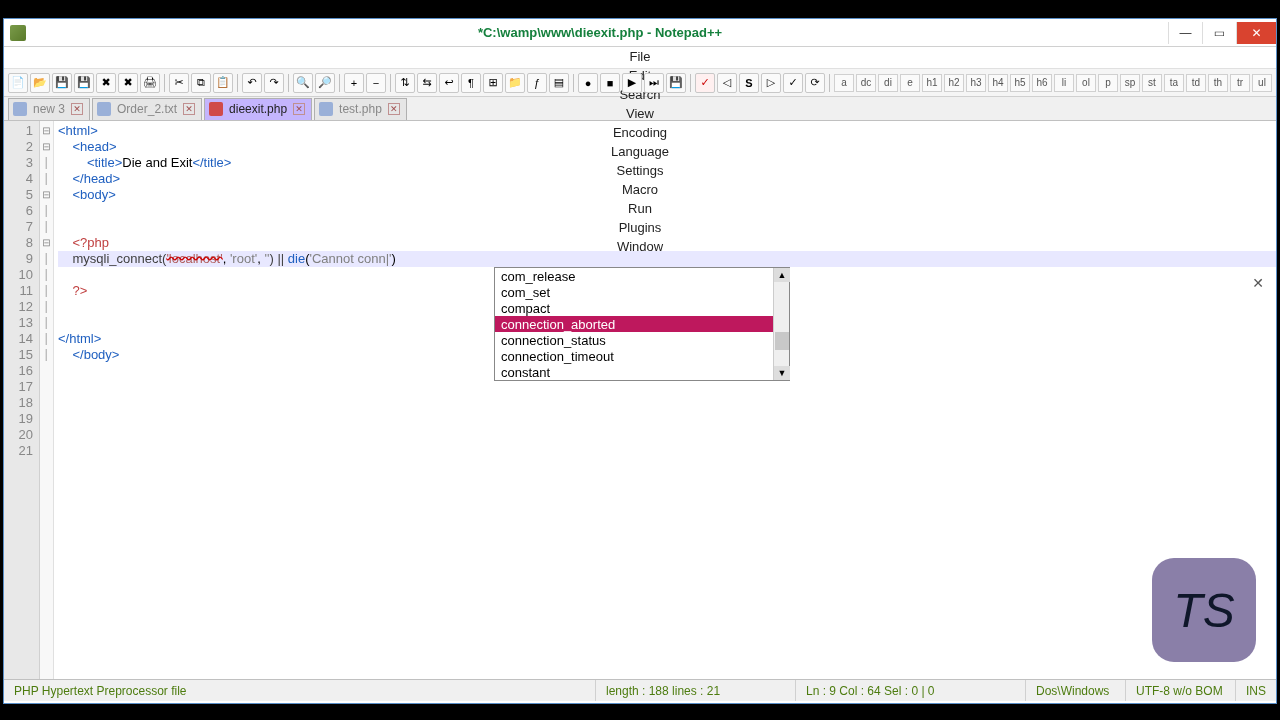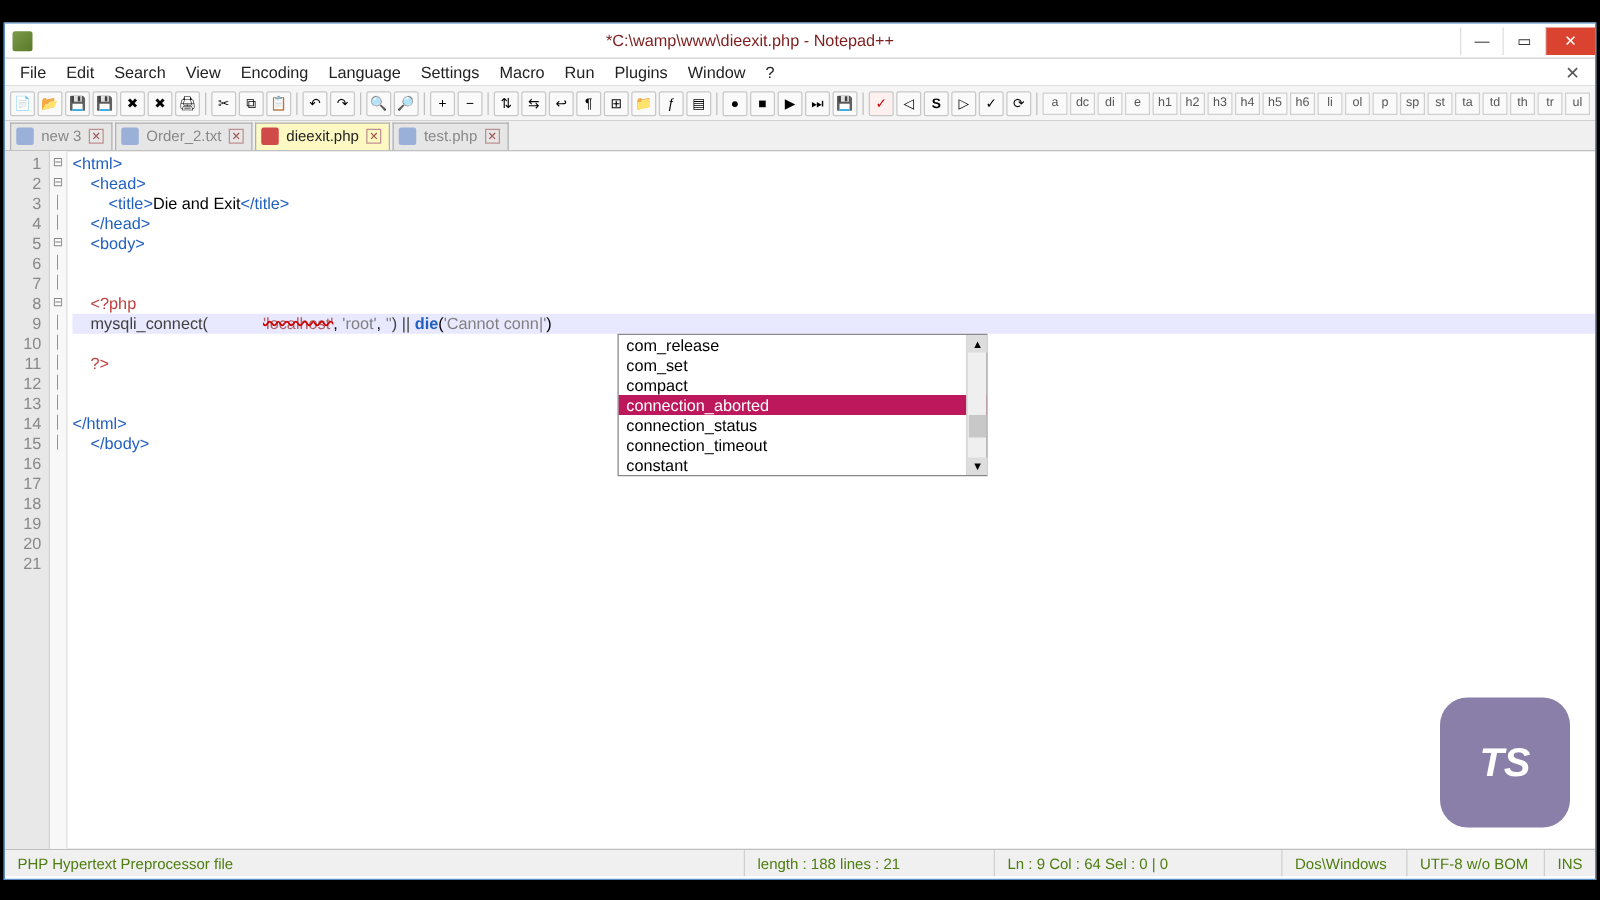--- a/index.html
+++ b/index.html
@@ -1,63 +1,63 @@
 <!DOCTYPE html>
 <html><head>
 <meta charset="utf-8">
 <style>
 * { margin: 0; padding: 0; box-sizing: border-box; font-family: "Segoe UI", Tahoma, sans-serif; }
 body { width: 1280px; height: 720px; background: #000; overflow: hidden; position: relative; }
 .window { position: absolute; top: 18px; left: 3px; width: 1274px; height: 686px; background: #fff; border: 1px solid #5a8fc8; }
 .titlebar { height: 28px; background: #fff; display: flex; align-items: center; border-bottom: 1px solid #d0d0d0; }
 .titlebar-icon { width: 16px; height: 16px; margin: 0 6px; background: linear-gradient(135deg,#7a9b4a,#5a7a2a); border-radius: 2px; }
-.titlebar-title { flex: 1; text-align: center; font-size: 13px; color: #7f1d1d; }
+.titlebar-title { flex: 1; text-align: center; font-size: 13px; color: #15803d; font-weight: bold; }
 .titlebar-btns { display: flex; }
 .titlebar-btn { width: 34px; height: 22px; display: flex; align-items: center; justify-content: center; font-size: 12px; color: #333; border-left: 1px solid #ddd; }
 .titlebar-btn.close { background: #d9432f; color: #fff; width: 40px; }
-.menubar { height: 22px; display: flex; align-items: center; padding: 0 4px; border-bottom: 1px solid #e0e0e0; }
+.menubar { height: 22px; display: flex; align-items: center; padding: 0 4px; border-bottom: 1px solid #e0e0e0; flex-direction: column; }
 .menu-item { padding: 2px 8px; font-size: 13px; color: #222; }
 .menu-close { margin-left: auto; padding: 0 8px; color: #555; font-size: 14px; }
 .toolbar { height: 28px; display: flex; align-items: center; padding: 2px 4px; gap: 2px; border-bottom: 1px solid #d0d0d0; background: #f5f5f5; }
 .tb-btn { width: 20px; height: 20px; display: flex; align-items: center; justify-content: center; font-size: 11px; border: 1px solid transparent; }
 .tb-btn.icon { border: 1px solid #c8c8c8; background: #fafafa; border-radius: 2px; }
 .tb-sep { width: 1px; height: 18px; background: #c0c0c0; margin: 0 2px; }
 .tb-tag { width: 20px; height: 18px; font-size: 10px; display: flex; align-items: center; justify-content: center; color: #555; border: 1px solid #d0d0d0; background: #fafafa; }
 .tabbar { height: 24px; display: flex; align-items: center; background: #f0f0f0; border-bottom: 1px solid #c0c0c0; padding-left: 4px; }
 .tab { height: 22px; padding: 0 6px 0 24px; font-size: 12px; display: flex; align-items: center; border: 1px solid #b0b0b0; border-bottom: none; margin-right: 2px; position: relative; background: #e6e6e6; color: #888; }
 .tab::before { content: ""; position: absolute; left: 4px; top: 3px; width: 14px; height: 14px; background: #6a8fd0; border-radius: 2px; }
 .tab.dim::before { background: #9ab0d8; }
-.tab.active { background: #fef9c3; color: #222; }
+.tab.active { background: #c4b5fd; color: #222; }
 .tab.active::before { background: #d04a4a; }
 .tab-close { margin-left: 6px; width: 12px; height: 12px; font-size: 9px; display: flex; align-items: center; justify-content: center; color: #a05050; border: 1px solid #c09090; }
 .editor { display: flex; height: 558px; position: relative; }
 .gutter { width: 36px; background: #e8e8e8; border-right: 1px solid #d0d0d0; text-align: right; padding: 2px 6px 0 0; font-family: Consolas, monospace; font-size: 13px; color: #888; }
 .gutter div { height: 16px; line-height: 16px; }
 .fold { width: 14px; background: #f8f8f8; border-right: 1px solid #e0e0e0; padding-top: 2px; font-family: monospace; font-size: 10px; color: #888; }
 .fold div { height: 16px; text-align: center; line-height: 16px; }
 .code { flex: 1; font-family: Consolas, monospace; font-size: 13px; padding: 2px 0 0 4px; position: relative; }
 .code-line { height: 16px; line-height: 16px; white-space: pre; }
 .code-line.hl { background: #e8e8ff; }
 .tag { color: #2060c0; }
 .php-open { color: #c04040; }
 .func { color: #404040; }
 .str { color: #808080; }
-.str-red { color: #b06060; text-decoration: line-through wavy #c00; margin-left: 44px; }
+.str-red { color: #b06060; text-decoration: line-through wavy #c00; }
 .op { color: #404040; }
-.die { color: #2060c0; font-weight: bold; margin-top: 20px; }
+.die { color: #2060c0; font-weight: normal; margin-top: 20px; }
 .autocomplete { position: absolute; left: 440px; top: 146px; width: 296px; border: 1px solid #888; background: #fff; font-family: Consolas, monospace; font-size: 13px; }
 .ac-item { padding: 1px 6px; height: 16px; line-height: 16px; }
 .ac-item.sel { background: #be185d; color: #fff; }
 .ac-scroll { position: absolute; right: 0; top: 0; width: 16px; height: 100%; background: #efefef; border-left: 1px solid #ccc; }
 .ac-arrow { width: 16px; height: 14px; background: #ddd; font-size: 9px; text-align: center; line-height: 14px; }
 .ac-thumb { position: absolute; top: 64px; width: 14px; left: 1px; height: 18px; background: #c8c8c8; }
 .statusbar { height: 22px; background: #f0f0f0; border-top: 1px solid #c0c0c0; display: flex; align-items: center; font-size: 12px; color: #4d7c0f; }
 .sb-sec { padding: 0 10px; border-right: 1px solid #d0d0d0; height: 100%; display: flex; align-items: center; }
 .sb-sec.wide { flex: 1; }
-.badge { position: absolute; right: 24px; bottom: 58px; width: 104px; height: 104px; background: #8a7fa8; border-radius: 22px; display: flex; align-items: center; justify-content: center; font-size: 32px; font-weight: bold; color: #ffffff; font-style: italic; }
+.badge { position: absolute; right: 24px; bottom: 58px; width: 104px; height: 104px; background: #8a7fa8; border-radius: 22px; display: flex; align-items: center; justify-content: center; font-size: 48px; font-weight: normal; color: #0f172a; font-style: italic; }
 </style>
 </head>
 <body>
 
 <div class="window">
 
   <div class="titlebar">
     <div class="titlebar-icon"></div>
     <div class="titlebar-title">*C:\wamp\www\dieexit.php - Notepad++</div>
     <div class="titlebar-btns">

